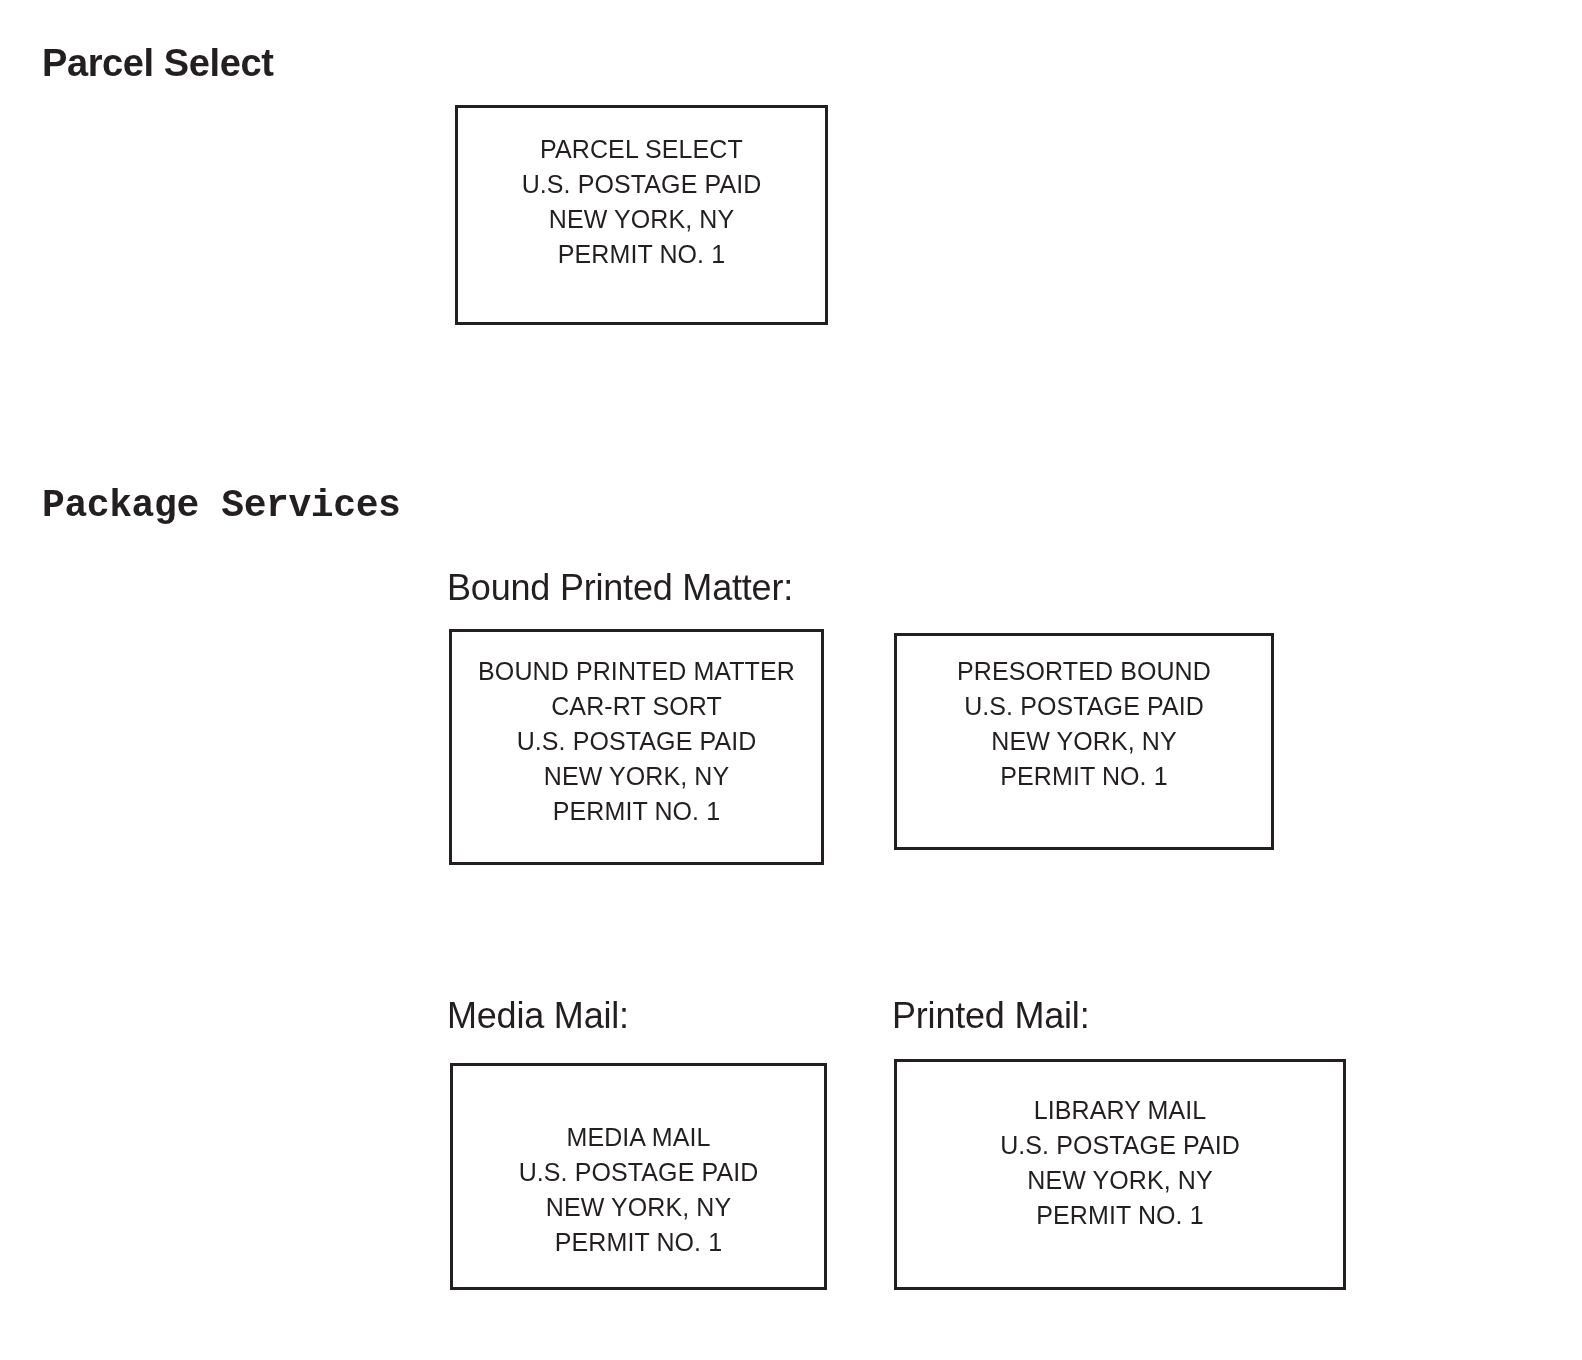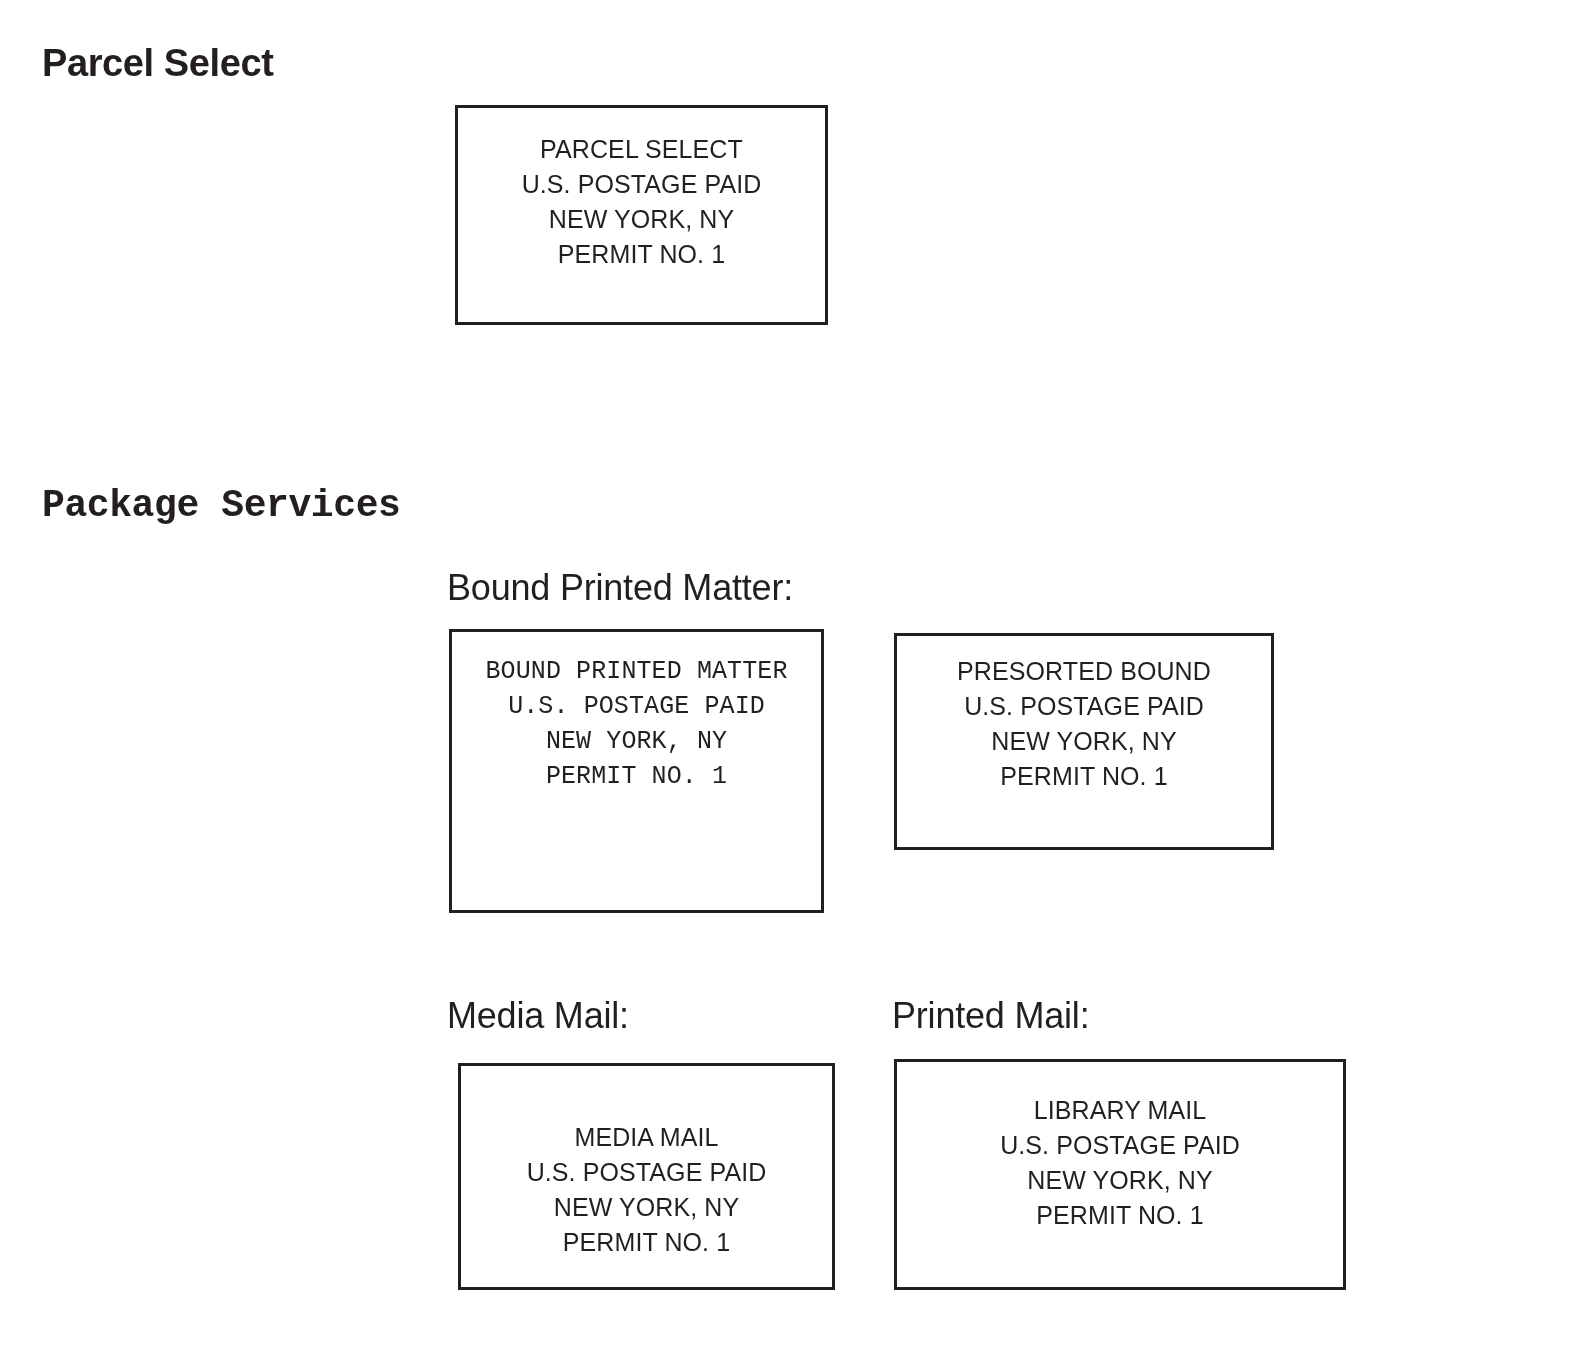--- a/index.html
+++ b/index.html
@@ -59,29 +59,29 @@
     letter-spacing: 0.1px;
     color: #231f20;
   }
   .indicia-line { display: block; white-space: nowrap; }
 
   
   #box-parcel-select { left: 455px; top: 105px; width: 373px; height: 220px; }
   #box-parcel-select .indicia-lines { padding-top: 24px; }
 
   
-  #box-bound-printed-matter { left: 449px; top: 629px; width: 375px; height: 284px; font-family: Liberation Mono, monospace; }
+  #box-bound-printed-matter { left: 449px; top: 629px; width: 375px; height: 236px; }
   #box-bound-printed-matter .indicia-lines { padding-top: 22px; }
 
   
   #box-presorted-bound-printed-matter { left: 894px; top: 633px; width: 380px; height: 217px; }
   #box-presorted-bound-printed-matter .indicia-lines { padding-top: 18px; }
 
   
-  #box-media-mail { left: 450px; top: 1063px; width: 377px; height: 227px; margin-left: 8px; }
+  #box-media-mail { left: 450px; top: 1063px; width: 377px; height: 227px; }
   #box-media-mail .indicia-lines { padding-top: 54px; }
 
   
   #box-library-mail { left: 894px; top: 1059px; width: 452px; height: 231px; }
   #box-library-mail .indicia-lines { padding-top: 31px; }
 </style>
 </head>
 <body>
 
 <h2 class="section-heading" id="heading-parcel-select">Parcel Select</h2>
@@ -95,20 +95,21 @@
   </div>
 </div>
 
 <h2 class="section-heading" id="heading-package-services">Package Services</h2>
 
 <h3 class="sub-heading" id="subheading-bound-printed-matter">Bound Printed Matter:</h3>
 
 <div class="indicia-box" id="box-bound-printed-matter">
   <div class="indicia-lines">
     <span class="indicia-line">BOUND PRINTED MATTER</span>
+    <span class="indicia-line">CAR-RT SORT</span>
     <span class="indicia-line">U.S. POSTAGE PAID</span>
     <span class="indicia-line">NEW YORK, NY</span>
     <span class="indicia-line">PERMIT NO. 1</span>
   </div>
 </div>
 
 <div class="indicia-box" id="box-presorted-bound-printed-matter">
   <div class="indicia-lines">
     <span class="indicia-line">PRESORTED BOUND</span>
     <span class="indicia-line">U.S. POSTAGE PAID</span>

